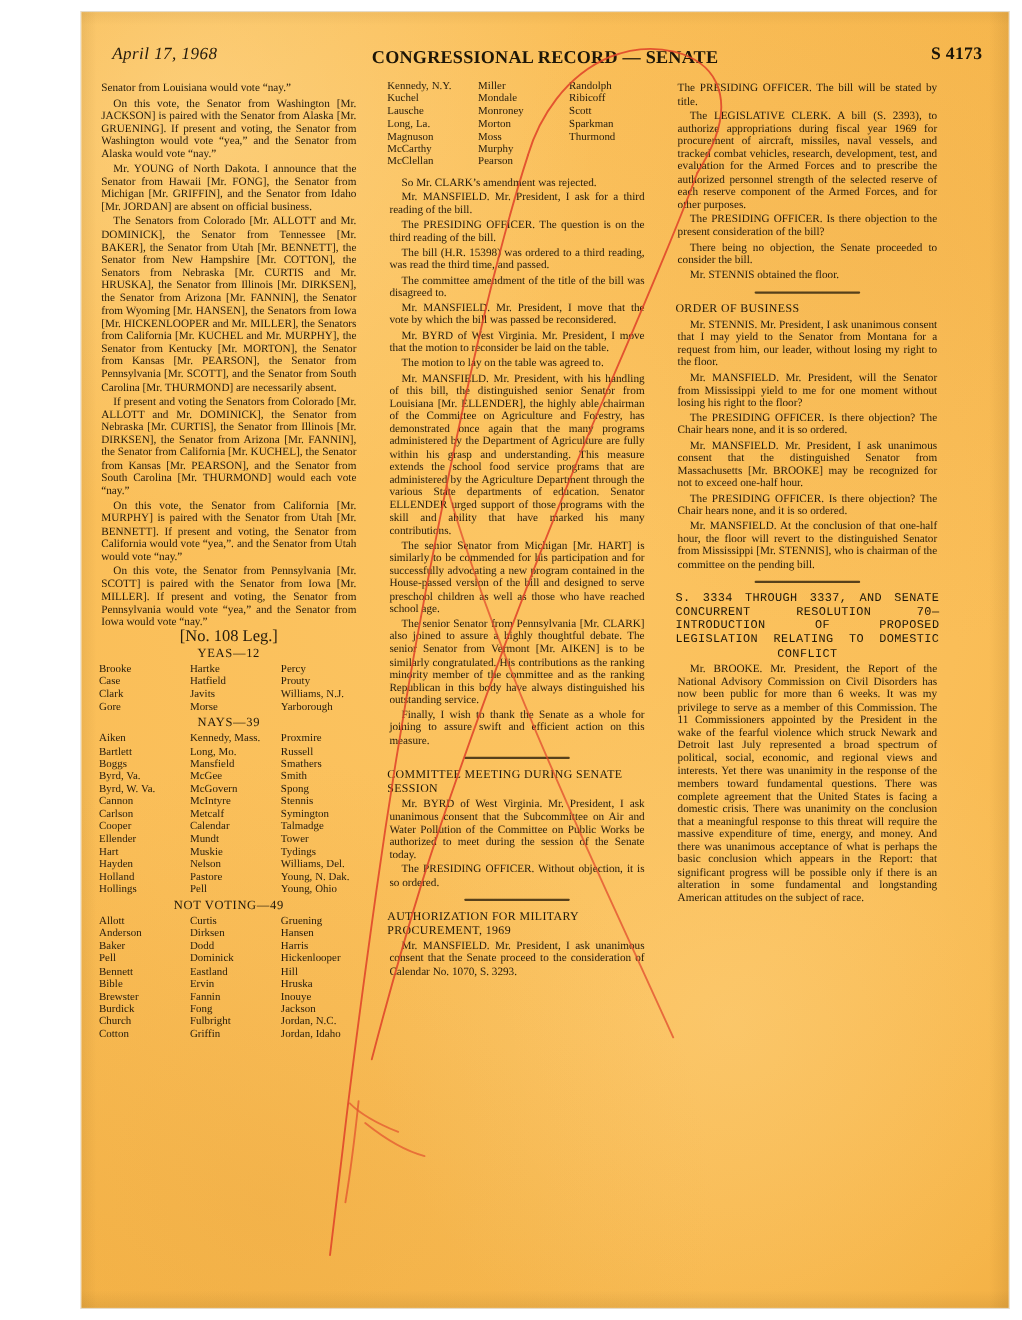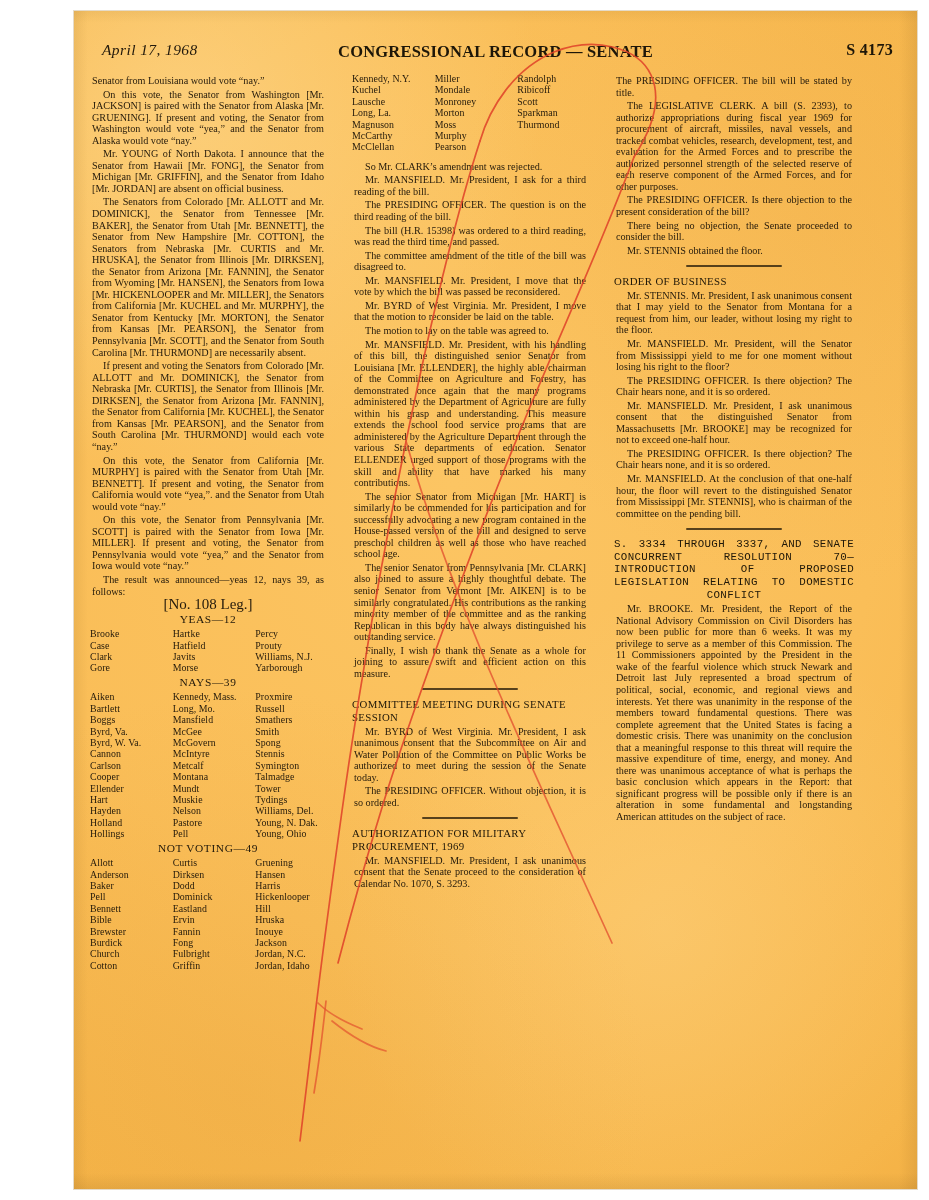--- a/index.html
+++ b/index.html
@@ -201,21 +201,20 @@
     <div class="columns">
 
       <div class="col col-1">
         <p class="noind">Senator from Louisiana would vote “nay.”</p>
         <p>On this vote, the Senator from Washington [Mr. JACKSON] is paired with the Senator from Alaska [Mr. GRUENING]. If present and voting, the Senator from Washington would vote “yea,” and the Senator from Alaska would vote “nay.”</p>
         <p>Mr. YOUNG of North Dakota. I announce that the Senator from Hawaii [Mr. FONG], the Senator from Michigan [Mr. GRIFFIN], and the Senator from Idaho [Mr. JORDAN] are absent on official business.</p>
         <p>The Senators from Colorado [Mr. ALLOTT and Mr. DOMINICK], the Senator from Tennessee [Mr. BAKER], the Senator from Utah [Mr. BENNETT], the Senator from New Hampshire [Mr. COTTON], the Senators from Nebraska [Mr. CURTIS and Mr. HRUSKA], the Senator from Illinois [Mr. DIRKSEN], the Senator from Arizona [Mr. FANNIN], the Senator from Wyoming [Mr. HANSEN], the Senators from Iowa [Mr. HICKENLOOPER and Mr. MILLER], the Senators from California [Mr. KUCHEL and Mr. MURPHY], the Senator from Kentucky [Mr. MORTON], the Senator from Kansas [Mr. PEARSON], the Senator from Pennsylvania [Mr. SCOTT], and the Senator from South Carolina [Mr. THURMOND] are necessarily absent.</p>
         <p>If present and voting the Senators from Colorado [Mr. ALLOTT and Mr. DOMINICK], the Senator from Nebraska [Mr. CURTIS], the Senator from Illinois [Mr. DIRKSEN], the Senator from Arizona [Mr. FANNIN], the Senator from California [Mr. KUCHEL], the Senator from Kansas [Mr. PEARSON], and the Senator from South Carolina [Mr. THURMOND] would each vote “nay.”</p>
         <p>On this vote, the Senator from California [Mr. MURPHY] is paired with the Senator from Utah [Mr. BENNETT]. If present and voting, the Senator from California would vote “yea,”. and the Senator from Utah would vote “nay.”</p>
         <p>On this vote, the Senator from Pennsylvania [Mr. SCOTT] is paired with the Senator from Iowa [Mr. MILLER]. If present and voting, the Senator from Pennsylvania would vote “yea,” and the Senator from Iowa would vote “nay.”</p>
-        <p>The result was announced—yeas 12, nays 39, as follows:</p>
 
         <div class="tally-ref">[No. 108 Leg.]</div>
 
         <div class="tally-head">YEAS—12</div>
         <div class="namegrid">
             <span>Brooke</span>
             <span>Hartke</span>
             <span>Percy</span>
             <span>Case</span>
             <span>Hatfield</span>
@@ -245,21 +244,21 @@
             <span>Byrd, W. Va.</span>
             <span>McGovern</span>
             <span>Spong</span>
             <span>Cannon</span>
             <span>McIntyre</span>
             <span>Stennis</span>
             <span>Carlson</span>
             <span>Metcalf</span>
             <span>Symington</span>
             <span>Cooper</span>
-            <span>Montana</span>
+            <span>Calendar</span>
             <span>Talmadge</span>
             <span>Ellender</span>
             <span>Mundt</span>
             <span>Tower</span>
             <span>Hart</span>
             <span>Muskie</span>
             <span>Tydings</span>
             <span>Hayden</span>
             <span>Nelson</span>
             <span>Williams, Del.</span>

